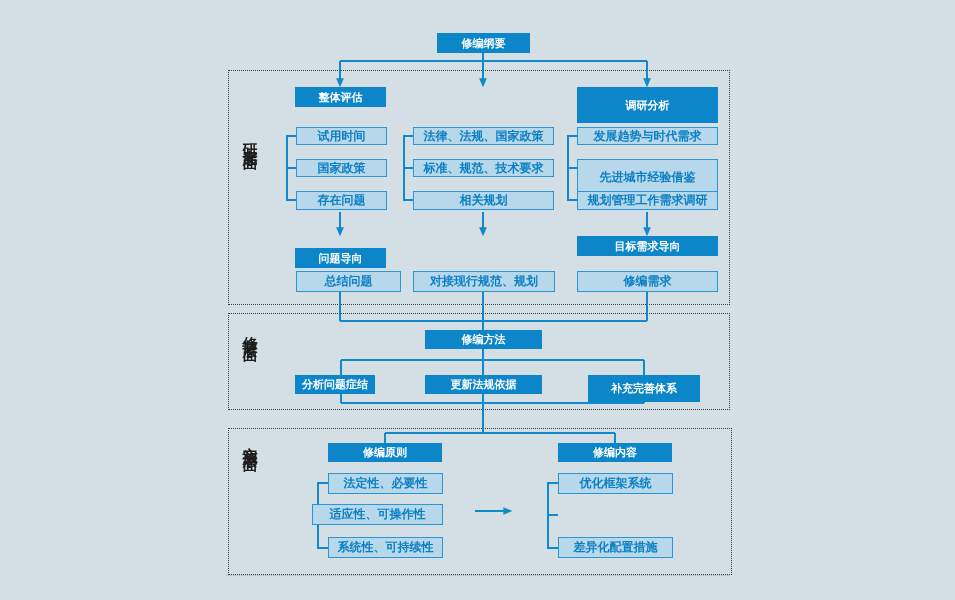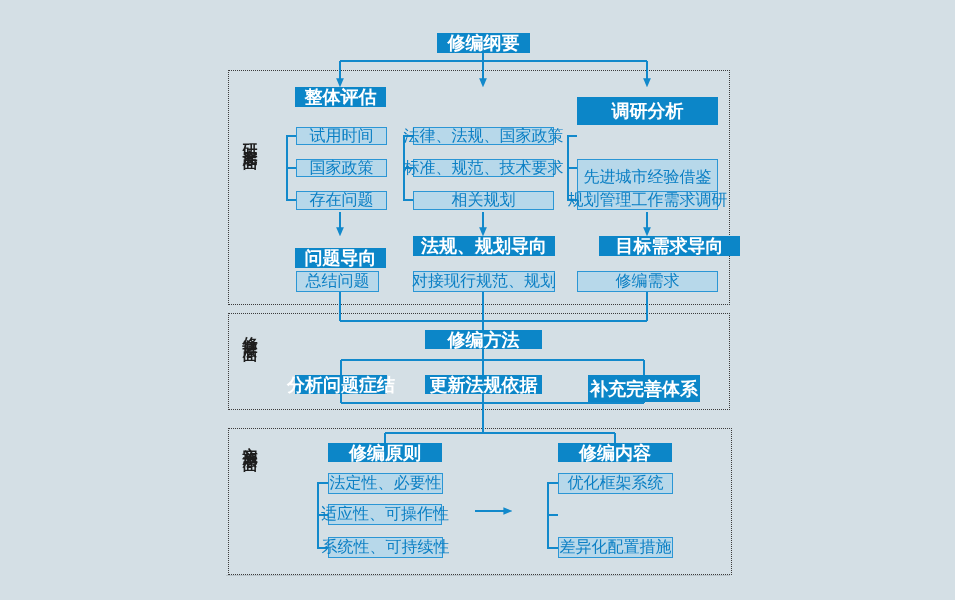--- a/index.html
+++ b/index.html
@@ -21,26 +21,26 @@
     font-size:15px;font-weight:bold;color:#1d1d1d;letter-spacing:4px;
     line-height:20px;
   }
   .node{
     position:absolute;z-index:2;box-sizing:border-box;
     display:flex;align-items:center;justify-content:center;
     white-space:nowrap;
   }
   .dark{
     background:#0c86c8;color:#ffffff;
-    font-size:18px;font-weight:bold;
+    font-size:11px;font-weight:bold;
   }
   .light{
     background:#b7d8ea;color:#0b7fc4;
     border:1.5px solid #2b96d5;
-    font-size:16px;font-weight:normal;
+    font-size:12px;font-weight:bold;
   }
 </style>
 </head>
 <body>
 
 <div class="canvas">
 
   <svg class="connectors" viewBox="0 0 955 600" xmlns="http://www.w3.org/2000/svg">
     <defs>
       <marker id="arr" markerUnits="userSpaceOnUse" markerWidth="9" markerHeight="8" viewBox="0 0 7 6" refX="0.5" refY="3" orient="auto">
@@ -81,49 +81,49 @@
   <div class="section-frame" style="left:228px;top:428px;width:502px;height:145px"></div>
   <div class="shadow-line" style="left:226px;top:575px;width:504px;height:1px"></div>
 
   <div class="section-label" style="left:240px;top:132px">研究层面</div>
   <div class="section-label" style="left:240px;top:324px">修订层面</div>
   <div class="section-label" style="left:240px;top:434px">实施层面</div>
 
   <div class="node dark" style="left:437px;top:33px;width:93px;height:20px">修编纲要</div>
 
   <div class="node dark" style="left:295px;top:87px;width:91px;height:20px">整体评估</div>
-  <div class="node dark" style="left:577px;top:97px;width:141px;height:28px">调研分析</div>
+  <div class="node dark" style="left:577px;top:87px;width:141px;height:36px">调研分析</div>
 
   <div class="node light" style="left:296px;top:127px;width:91px;height:18px">试用时间</div>
   <div class="node light" style="left:296px;top:159px;width:91px;height:18px">国家政策</div>
   <div class="node light" style="left:296px;top:191px;width:91px;height:19px">存在问题</div>
 
   <div class="node light" style="left:413px;top:127px;width:141px;height:18px">法律、法规、国家政策</div>
   <div class="node light" style="left:413px;top:159px;width:141px;height:18px">标准、规范、技术要求</div>
   <div class="node light" style="left:413px;top:191px;width:141px;height:19px">相关规划</div>
 
+  <div class="node light" style="left:577px;top:127px;width:141px;height:18px">发展趋势与时代需求</div>
   <div class="node light" style="left:577px;top:159px;width:141px;height:36px">先进城市经验借鉴</div>
   <div class="node light" style="left:577px;top:191px;width:141px;height:19px">规划管理工作需求调研</div>
 
   <div class="node dark" style="left:295px;top:248px;width:91px;height:20px">问题导向</div>
-  <div class="node dark" style="left:413px;top:236px;width:142px;height:20px">法规、规划导向</div>
-  <div class="node dark" style="left:599px;top:236px;width:141px;height:20px">目标需求导向</div>
+  <div class="node dark" style="left:577px;top:236px;width:141px;height:20px">目标需求导向</div>
 
-  <div class="node light" style="left:296px;top:271px;width:83px;height:21px">总结问题</div>
+  <div class="node light" style="left:296px;top:271px;width:105px;height:21px">总结问题</div>
   <div class="node light" style="left:413px;top:271px;width:142px;height:21px">对接现行规范、规划</div>
   <div class="node light" style="left:577px;top:271px;width:141px;height:21px">修编需求</div>
 
   <div class="node dark" style="left:425px;top:330px;width:117px;height:19px">修编方法</div>
-  <div class="node dark" style="left:295px;top:375px;width:92px;height:19px">分析问题症结</div>
+  <div class="node dark" style="left:295px;top:375px;width:80px;height:19px">分析问题症结</div>
   <div class="node dark" style="left:425px;top:375px;width:117px;height:19px">更新法规依据</div>
   <div class="node dark" style="left:588px;top:375px;width:112px;height:27px">补充完善体系</div>
 
   <div class="node dark" style="left:328px;top:443px;width:114px;height:19px">修编原则</div>
   <div class="node dark" style="left:558px;top:443px;width:114px;height:19px">修编内容</div>
 
   <div class="node light" style="left:328px;top:473px;width:115px;height:21px">法定性、必要性</div>
-  <div class="node light" style="left:328px;top:504px;width:114px;height:21px">适应性、可操作性</div>
+  <div class="node light" style="left:312px;top:504px;width:131px;height:21px">适应性、可操作性</div>
   <div class="node light" style="left:328px;top:537px;width:115px;height:21px">系统性、可持续性</div>
 
   <div class="node light" style="left:558px;top:473px;width:115px;height:21px">优化框架系统</div>
   <div class="node light" style="left:558px;top:537px;width:115px;height:21px">差异化配置措施</div>
 
 </div>
 
 </body></html>

